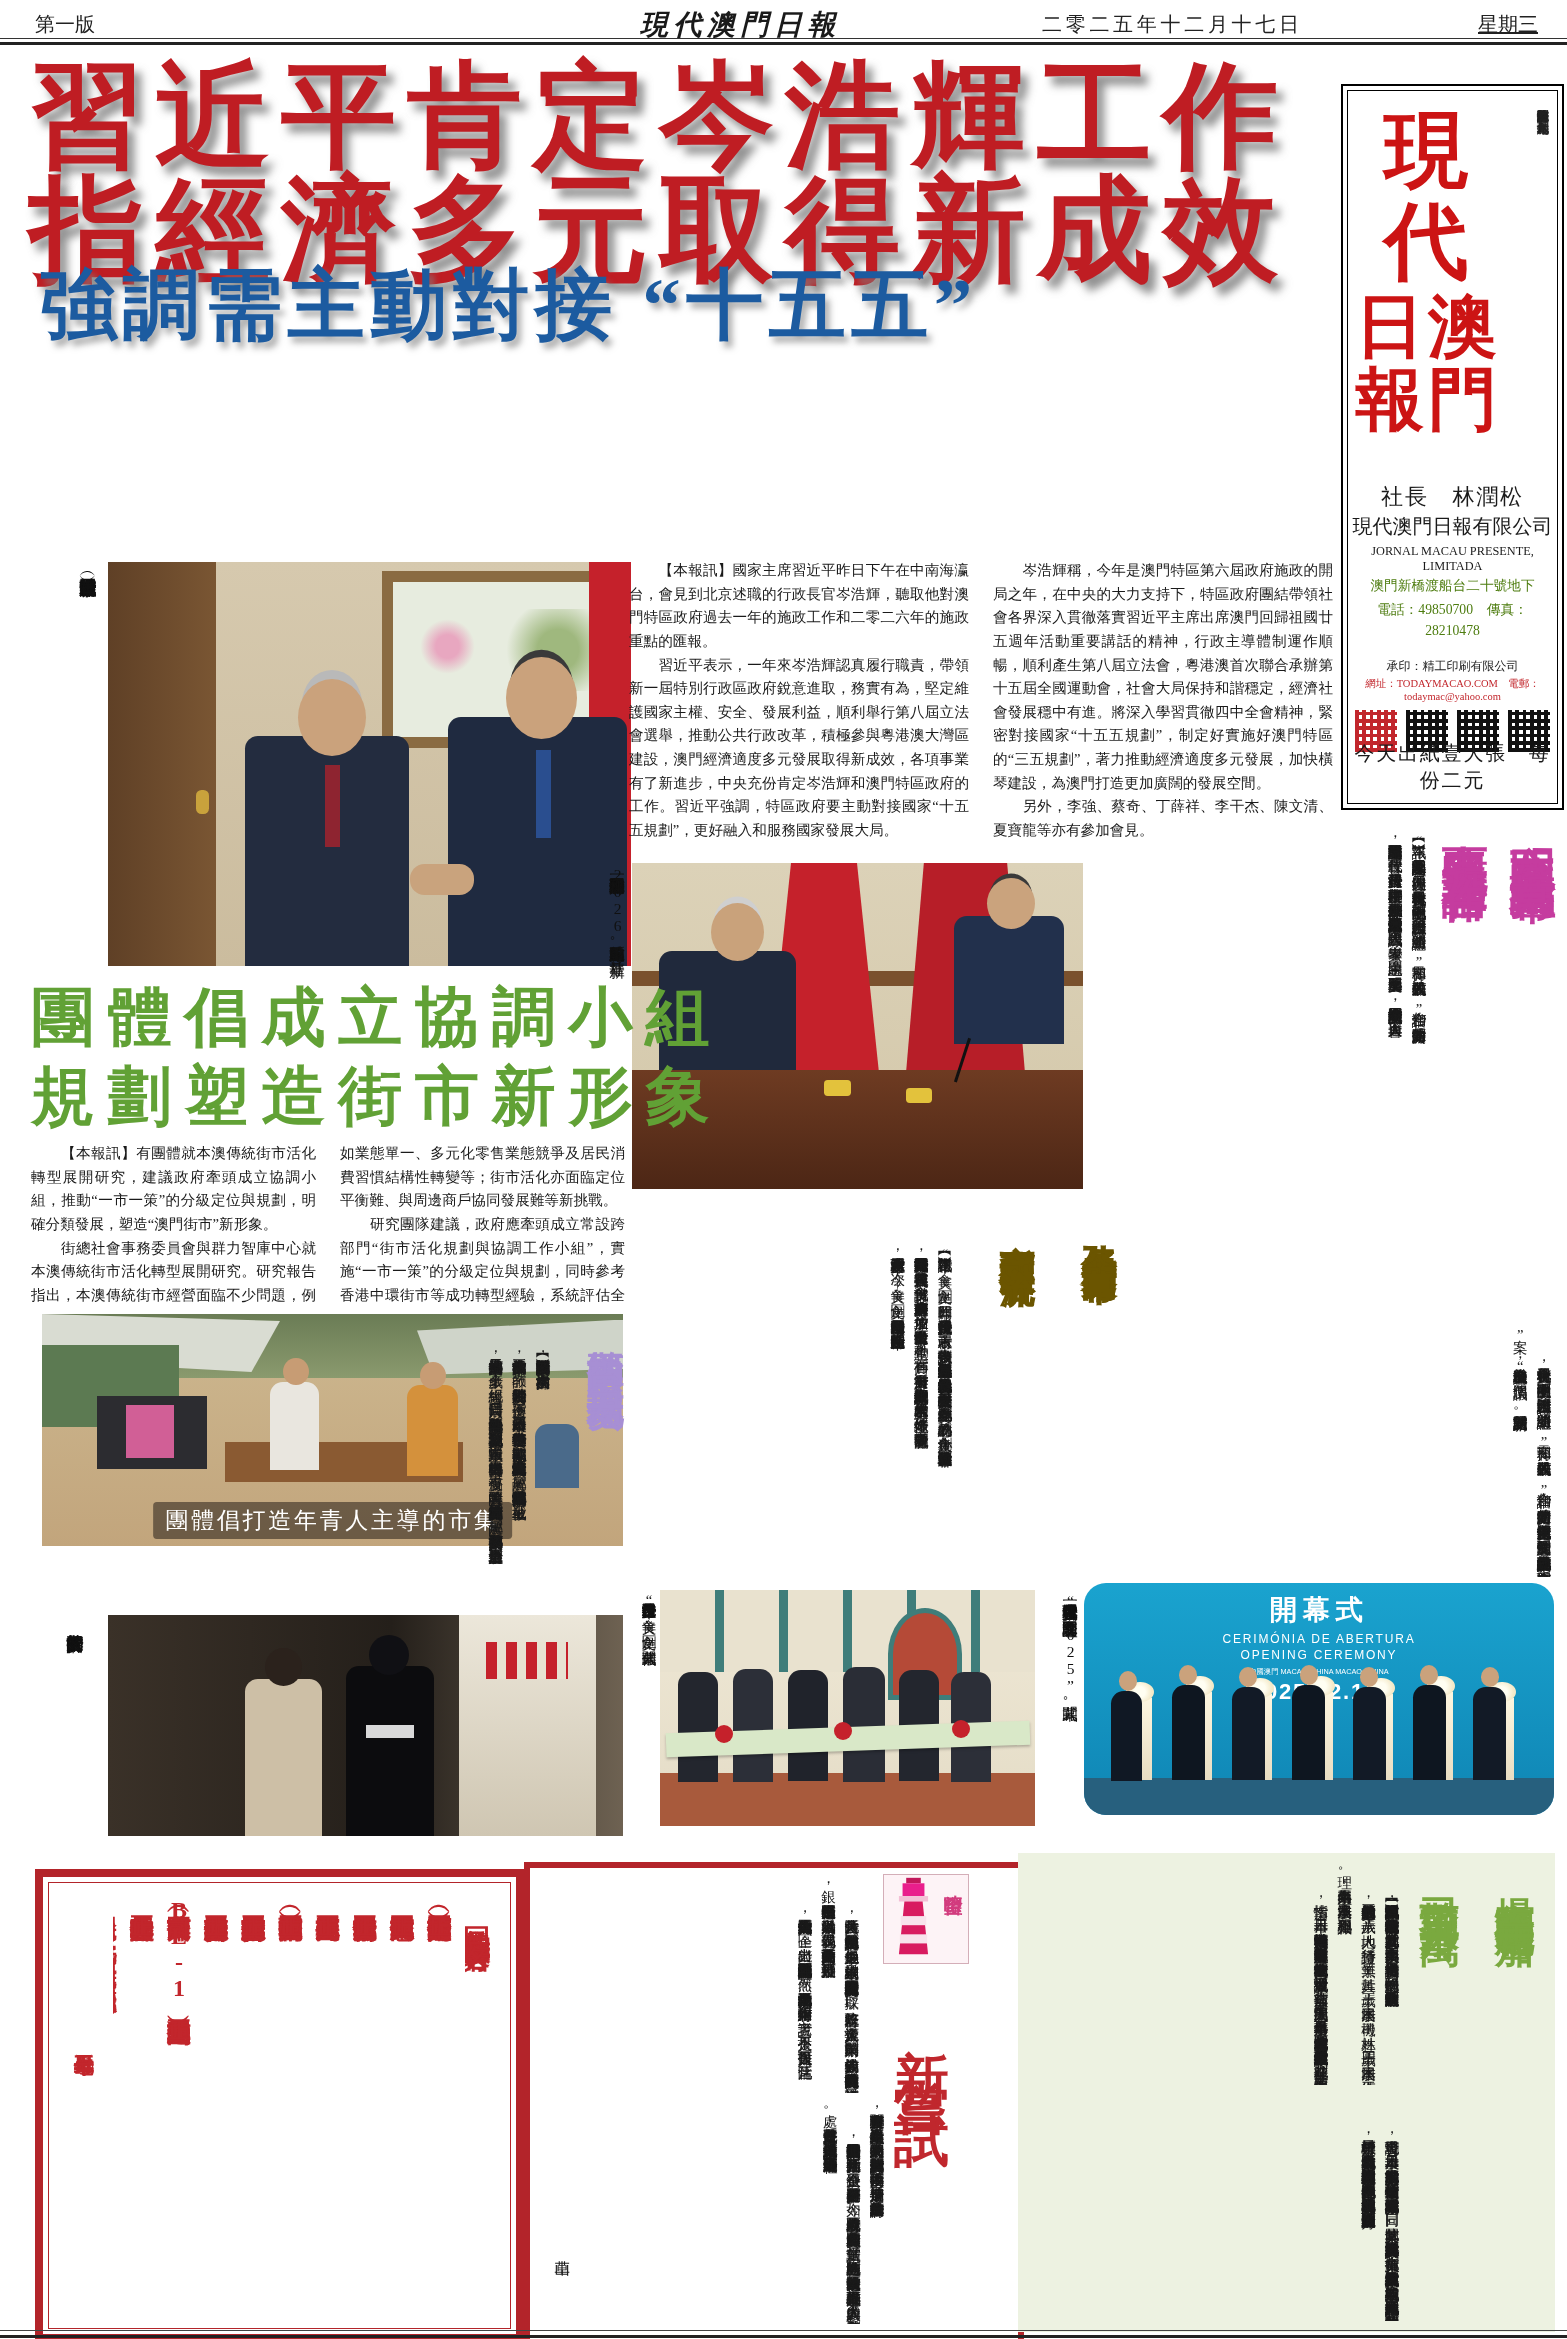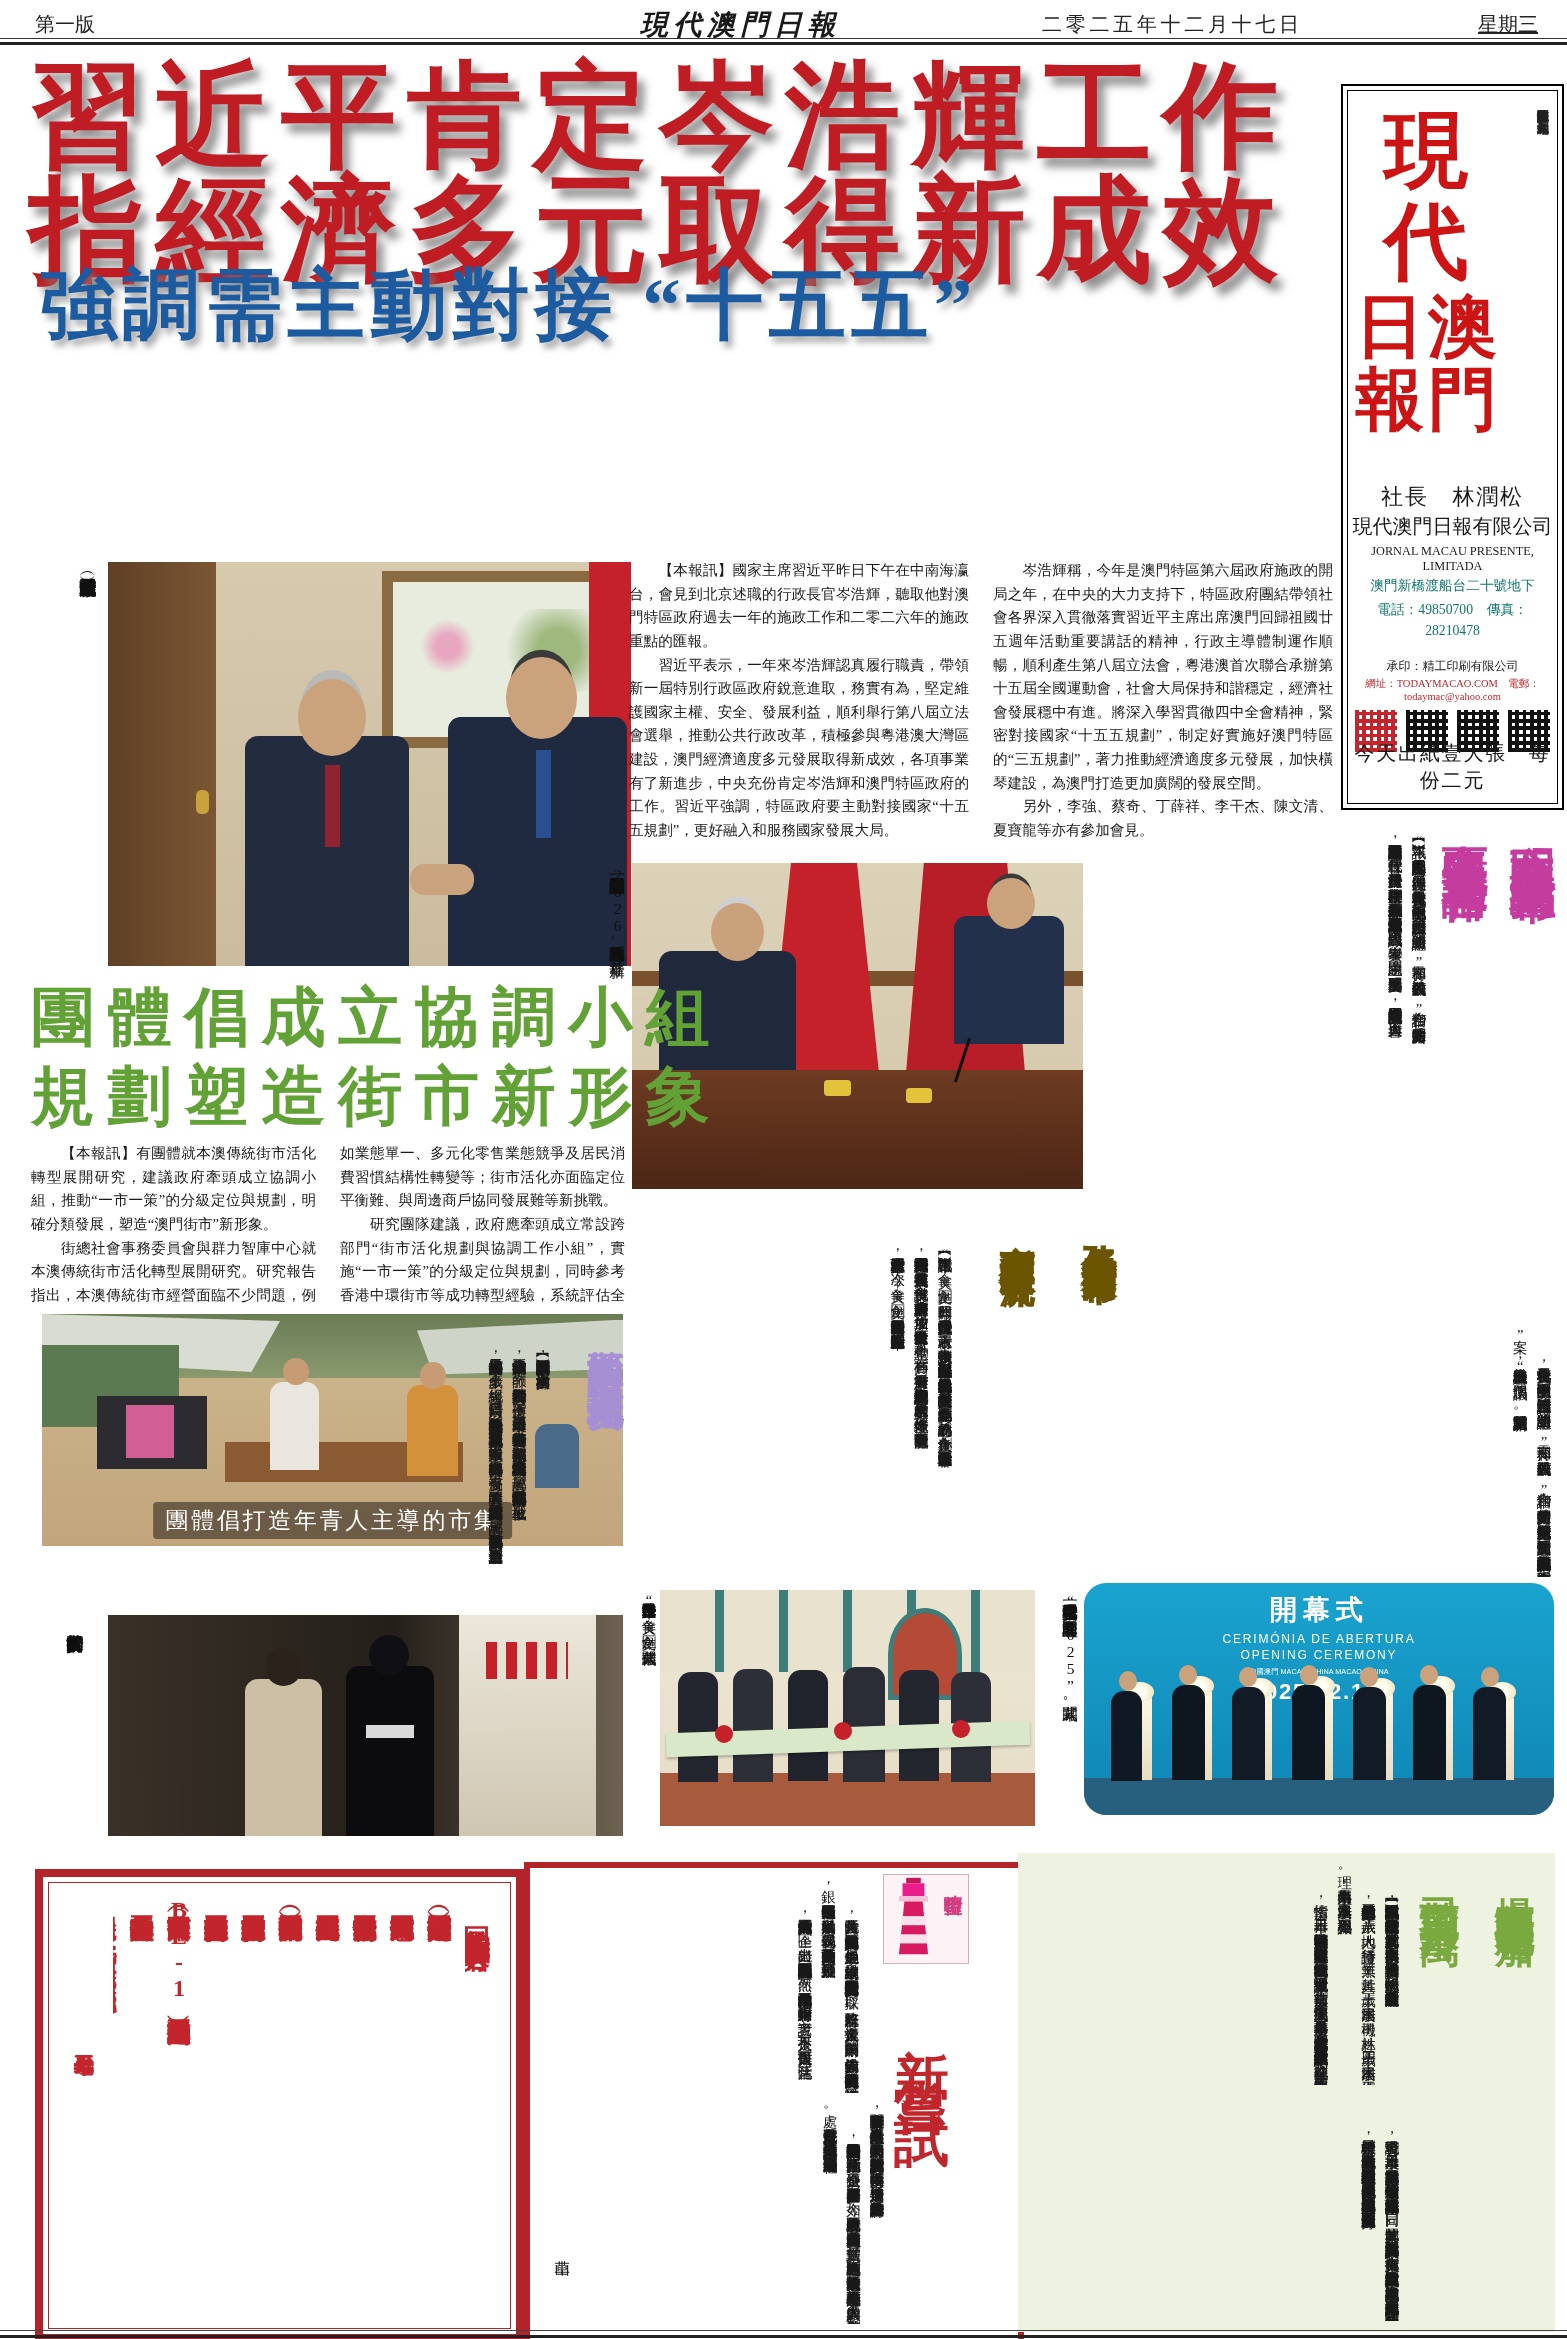--- a/index.html
+++ b/index.html
@@ -20,21 +20,21 @@
   .body-cols{column-count:2;column-gap:24px;font-size:14.6px;line-height:1.62;text-align:justify;
              white-space:pre-line;overflow:hidden;}
   .vtext{writing-mode:vertical-rl;text-orientation:upright;white-space:pre-line;
          overflow:hidden;text-align:justify;}
   .cap{font-size:16.4px;line-height:1.35;color:#111;}
   
   .masthead{border:2.7px solid #000;background:#fff;}
   .masthead-inner{position:absolute;inset:3.7px;border:0.9px solid #000;}
   .mast-note{writing-mode:vertical-rl;text-orientation:upright;font-size:12.3px;line-height:1.5;color:#222;}
   .brand-ch{color:#cc1414;font-weight:bold;line-height:1;}
-  .mast-small{font-size:13.7px;line-height:1.5;color:#0f766e;}
+  .mast-small{font-size:13.7px;line-height:1.5;color:#4d7c0f;}
   .qr{width:42px;height:42px;background:
       repeating-linear-gradient(0deg,#111 0 3.7px,transparent 3.7px 7.3px),
       repeating-linear-gradient(90deg,#111 0 3.7px,#fff 3.7px 7.3px);}
   .qr.red{background:
       repeating-linear-gradient(0deg,#c2262c 0 3.7px,transparent 3.7px 7.3px),
       repeating-linear-gradient(90deg,#c2262c 0 3.7px,#fff 3.7px 7.3px);}
   
   .green-h{font-weight:bold;font-size:64px;line-height:1.16;color:#61a135;letter-spacing:12.8px;white-space:nowrap;}
   .gold-vh{writing-mode:vertical-rl;text-orientation:upright;font-weight:bold;font-size:34px;
            letter-spacing:2.7px;color:#f3c516;-webkit-text-stroke:1.5px #6b5500;}

